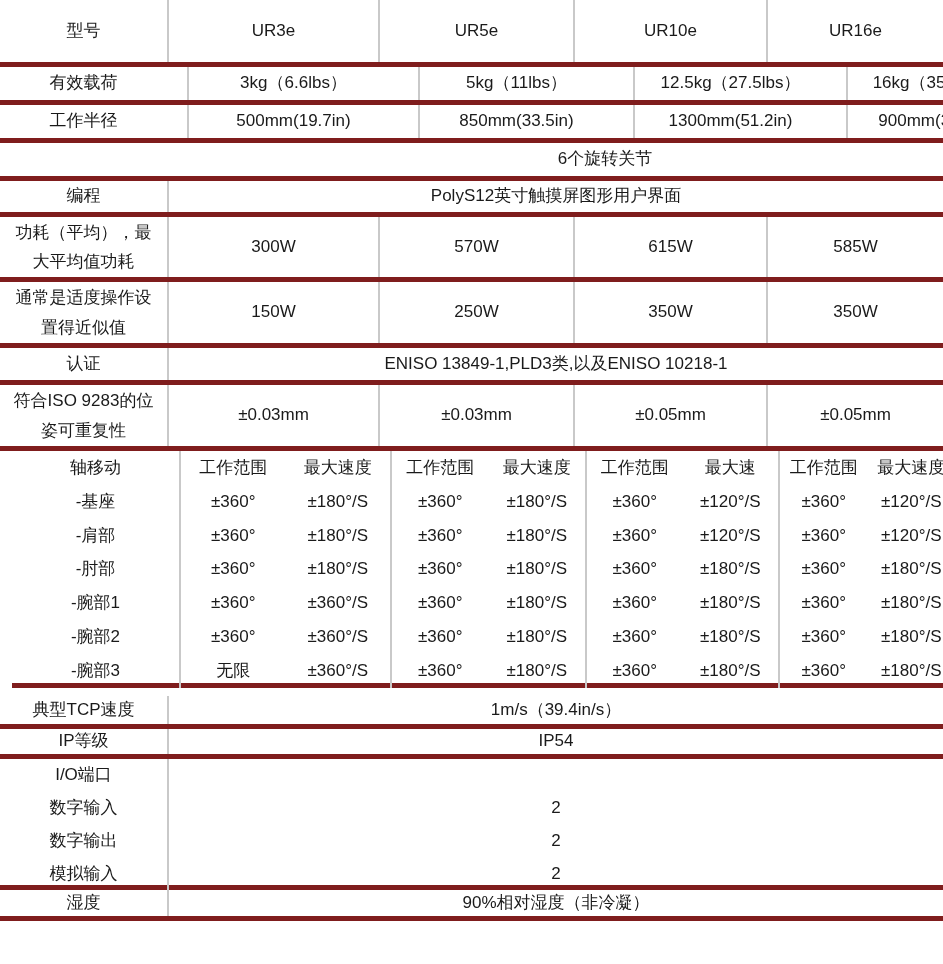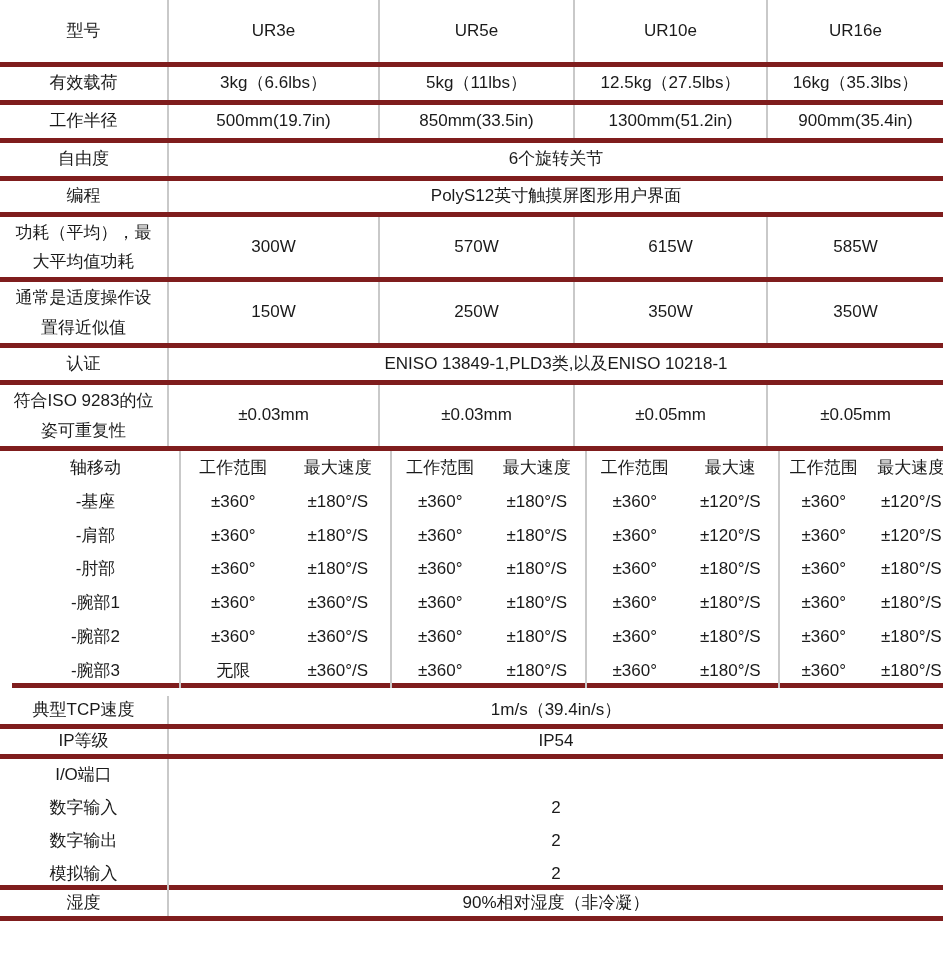--- a/index.html
+++ b/index.html
@@ -24,21 +24,21 @@
     align-items:center;
     justify-content:center;
     text-align:center;
     box-sizing:border-box;
     padding:0 4px;
   }
   .cell + .cell{border-left:2px solid #c9c9c9;}
   .span4{grid-column:2 / 6;}
   
   .h-header{height:67px;}
-  .h-std{height:38px;}
+  .h-std{height:38px;gap:20px;}
   .h-prog{height:36px;}
   .h-tall{height:65px;}
   .h-tall2{height:66px;}
   .h-cert{height:37px;}
   .h-axis{height:237px;margin-left:12px;}
   .h-tcp{height:33px;margin-top:8px;}
   .h-ip{height:30px;}
   .h-io{height:131px;}
   .h-hum{height:31px;}
   .h-weight{height:35px;}
@@ -94,21 +94,20 @@
 
   <div class="row h-std">
     <div class="cell">工作半径</div>
     <div class="cell">500mm(19.7in)</div>
     <div class="cell">850mm(33.5in)</div>
     <div class="cell">1300mm(51.2in)</div>
     <div class="cell">900mm(35.4in)</div>
   </div>
 
   <div class="row h-std">
-    <div class="cell">自由度</div>
     <div class="cell span4">6个旋转关节</div>
   </div>
 
   <div class="row h-prog">
     <div class="cell">编程</div>
     <div class="cell span4">PolyS12英寸触摸屏图形用户界面</div>
   </div>
 
   <div class="row h-tall">
     <div class="cell multiline">

